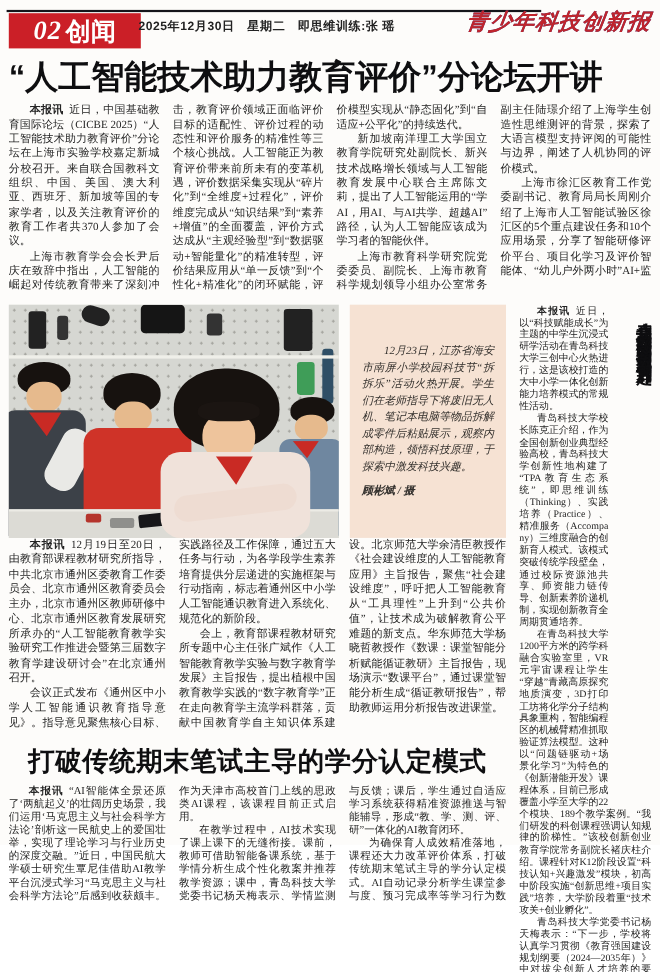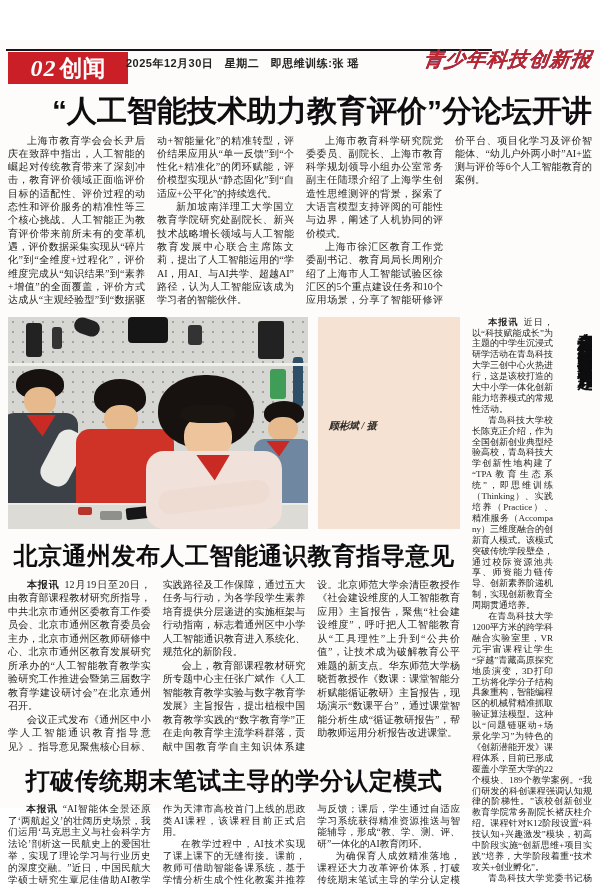--- a/index.html
+++ b/index.html
@@ -1,38 +1,38 @@
 <!DOCTYPE html>
 <html lang="zh"><head>
 <meta charset="utf-8">
 <style>
   html,body{margin:0;padding:0;background:#ffffff;}
   body{width:600px;height:884px;overflow:hidden;
        font-family:"Liberation Serif","DejaVu Serif",serif;color:#1c1c1c;}
   .page{position:relative;width:600px;height:768px;box-sizing:border-box;
-        padding:0 8px;background:#fdfcfa;margin-top:40px;}
+        padding:0 8px;background:#fdfcfa;}
 
   
   .masthead{position:relative;height:48px;}
   .top-rule{position:absolute;top:9px;left:-2px;width:486px;height:2px;background:#15151a;}
   .badge{position:absolute;top:12px;left:0;width:120px;height:32px;background:#cb1f27;
          color:#fff;display:flex;align-items:center;justify-content:center;gap:3px;}
   .badge-num{font-style:italic;font-size:24px;font-weight:700;
              font-family:"Liberation Serif",serif;letter-spacing:1px;}
   .badge-label{font-size:23px;font-weight:900;font-family:"Liberation Sans","DejaVu Sans",sans-serif;}
   .date-line{position:absolute;top:16px;left:0;right:115px;text-align:center;
              font-size:11px;font-weight:700;font-family:"Liberation Sans",sans-serif;
              letter-spacing:.5px;color:#222;}
   .paper-logo{position:absolute;top:6px;right:0;font-size:20px;font-weight:700;
               font-style:italic;color:#c0242c;transform:skewX(-8deg);
               font-family:"Liberation Serif",serif;letter-spacing:1px;
               text-shadow:0 0 .4px #30418f;}
 
   
-  .headline-1{margin:6px 0 6px;font-size:30px;line-height:1.12;text-align:right;
+  .headline-1{margin:6px 0 6px;font-size:30px;line-height:1.12;text-align:left;
               font-weight:900;color:#0e0e10;letter-spacing:0;
               font-family:"Liberation Sans","DejaVu Sans",sans-serif;}
   .headline-2{margin:11px 0 6px;font-size:24px;text-align:center;font-weight:900;
               color:#0e0e10;letter-spacing:.5px;
               font-family:"Liberation Sans","DejaVu Sans",sans-serif;}
 
   
   .cols{column-gap:12px;overflow:hidden;text-align:justify;word-break:break-all;
         column-fill:auto;color:#242424;}
   .cols p{margin:0;text-indent:1.9em;}
@@ -115,20 +115,21 @@
     <div class="badge">
       <span class="badge-num">02</span>
       <span class="badge-label">创闻</span>
     </div>
     <div class="date-line">2025年12月30日　星期二　即思维训练:张 瑶</div>
     <div class="paper-logo">青少年科技创新报</div>
   </div>
 
   <h1 class="headline-1">“人工智能技术助力教育评价”分论坛开讲</h1>
   <div class="cols article-1">
+    <p><b class="lead">本报讯</b><span>近日，中国基础教育国际论坛（CICBE 2025）“人工智能技术助力教育评价”分论坛在上海市实验学校嘉定新城分校召开。来自联合国教科文组织、中国、美国、澳大利亚、西班牙、新加坡等国的专家学者，以及关注教育评价的教育工作者共370人参加了会议。</span></p>
     <p>上海市教育学会会长尹后庆在致辞中指出，人工智能的崛起对传统教育带来了深刻冲击，教育评价领域正面临评价目标的适配性、评价过程的动态性和评价服务的精准性等三个核心挑战。人工智能正为教育评价带来前所未有的变革机遇，评价数据采集实现从“碎片化”到“全维度+过程化”，评价维度完成从“知识结果”到“素养+增值”的全面覆盖，评价方式达成从“主观经验型”到“数据驱动+智能量化”的精准转型，评价结果应用从“单一反馈”到“个性化+精准化”的闭环赋能，评价模型实现从“静态固化”到“自适应+公平化”的持续迭代。</p>
     <p>新加坡南洋理工大学国立教育学院研究处副院长、新兴技术战略增长领域与人工智能教育发展中心联合主席陈文莉，提出了人工智能运用的“学AI，用AI、与AI共学、超越AI”路径，认为人工智能应该成为学习者的智能伙伴。</p>
     <p>上海市教育科学研究院党委委员、副院长、上海市教育科学规划领导小组办公室常务副主任陆璟介绍了上海学生创造性思维测评的背景，探索了大语言模型支持评阅的可能性与边界，阐述了人机协同的评价模式。</p>
     <p>上海市徐汇区教育工作党委副书记、教育局局长周刚介绍了上海市人工智能试验区徐汇区的5个重点建设任务和10个应用场景，分享了智能研修评价平台、项目化学习及评价智能体、“幼儿户外两小时”AI+监测与评价等6个人工智能教育的案例。</p>
 
   </div>
 
   <div class="mid">
     <div class="left-zone">
 
@@ -162,25 +163,25 @@
           <div class="ph-part"></div>
           <div class="ph-tool-red"></div>
           <div class="hair k3-hair"></div>
           <div class="face k3-face"></div>
           <div class="k3-bangs"></div>
           <div class="k3-body"></div>
           <div class="scarf k3-scarf"></div>
           <div class="k3-arm"></div>
         </div>
         <div class="caption-box">
+          <div class="caption-text">12月23日，江苏省海安市南屏小学校园科技节“拆拆乐”活动火热开展。学生们在老师指导下将废旧无人机、笔记本电脑等物品拆解成零件后粘贴展示，观察内部构造，领悟科技原理，于探索中激发科技兴趣。</div>
           <div class="caption-credit">顾彬斌 / 摄</div>
         </div>
       </div>
 
-      <h2 class="headline-2">北京通州发布人工智能通识教育指导意见</h2>
       <div class="cols article-2">
         <p><b class="lead">本报讯</b><span>12月19日至20日，由教育部课程教材研究所指导，中共北京市通州区委教育工作委员会、北京市通州区教育委员会主办，北京市通州区教师研修中心、北京市通州区教育发展研究所承办的“人工智能教育教学实验研究工作推进会暨第三届数字教育学建设研讨会”在北京通州召开。</span></p>
         <p>会议正式发布《通州区中小学人工智能通识教育指导意见》。指导意见聚焦核心目标、实践路径及工作保障，通过五大任务与行动，为各学段学生素养培育提供分层递进的实施框架与行动指南，标志着通州区中小学人工智能通识教育进入系统化、规范化的新阶段。</p>
         <p>会上，教育部课程教材研究所专题中心主任张广斌作《人工智能教育教学实验与数字教育学发展》主旨报告，提出植根中国教育教学实践的“数字教育学”正在走向教育学主流学科群落，贡献中国教育学自主知识体系建设。北京师范大学余清臣教授作《社会建设维度的人工智能教育应用》主旨报告，聚焦“社会建设维度”，呼吁把人工智能教育从“工具理性”上升到“公共价值”，让技术成为破解教育公平难题的新支点。华东师范大学杨晓哲教授作《数课：课堂智能分析赋能循证教研》主旨报告，现场演示“数课平台”，通过课堂智能分析生成“循证教研报告”，帮助教师运用分析报告改进课堂。</p>
 
       </div>
 
       <h2 class="headline-2">打破传统期末笔试主导的学分认定模式</h2>
       <div class="cols article-3">
         <p><b class="lead">本报讯</b><span>“AI智能体全景还原了‘两航起义’的壮阔历史场景，我们运用‘马克思主义与社会科学方法论’剖析这一民航史上的爱国壮举，实现了理论学习与行业历史的深度交融。”近日，中国民航大学硕士研究生覃尼佳借助AI教学平台沉浸式学习“马克思主义与社会科学方法论”后感到收获颇丰。作为天津市高校首门上线的思政类AI课程，该课程目前正式启用。</span></p>

